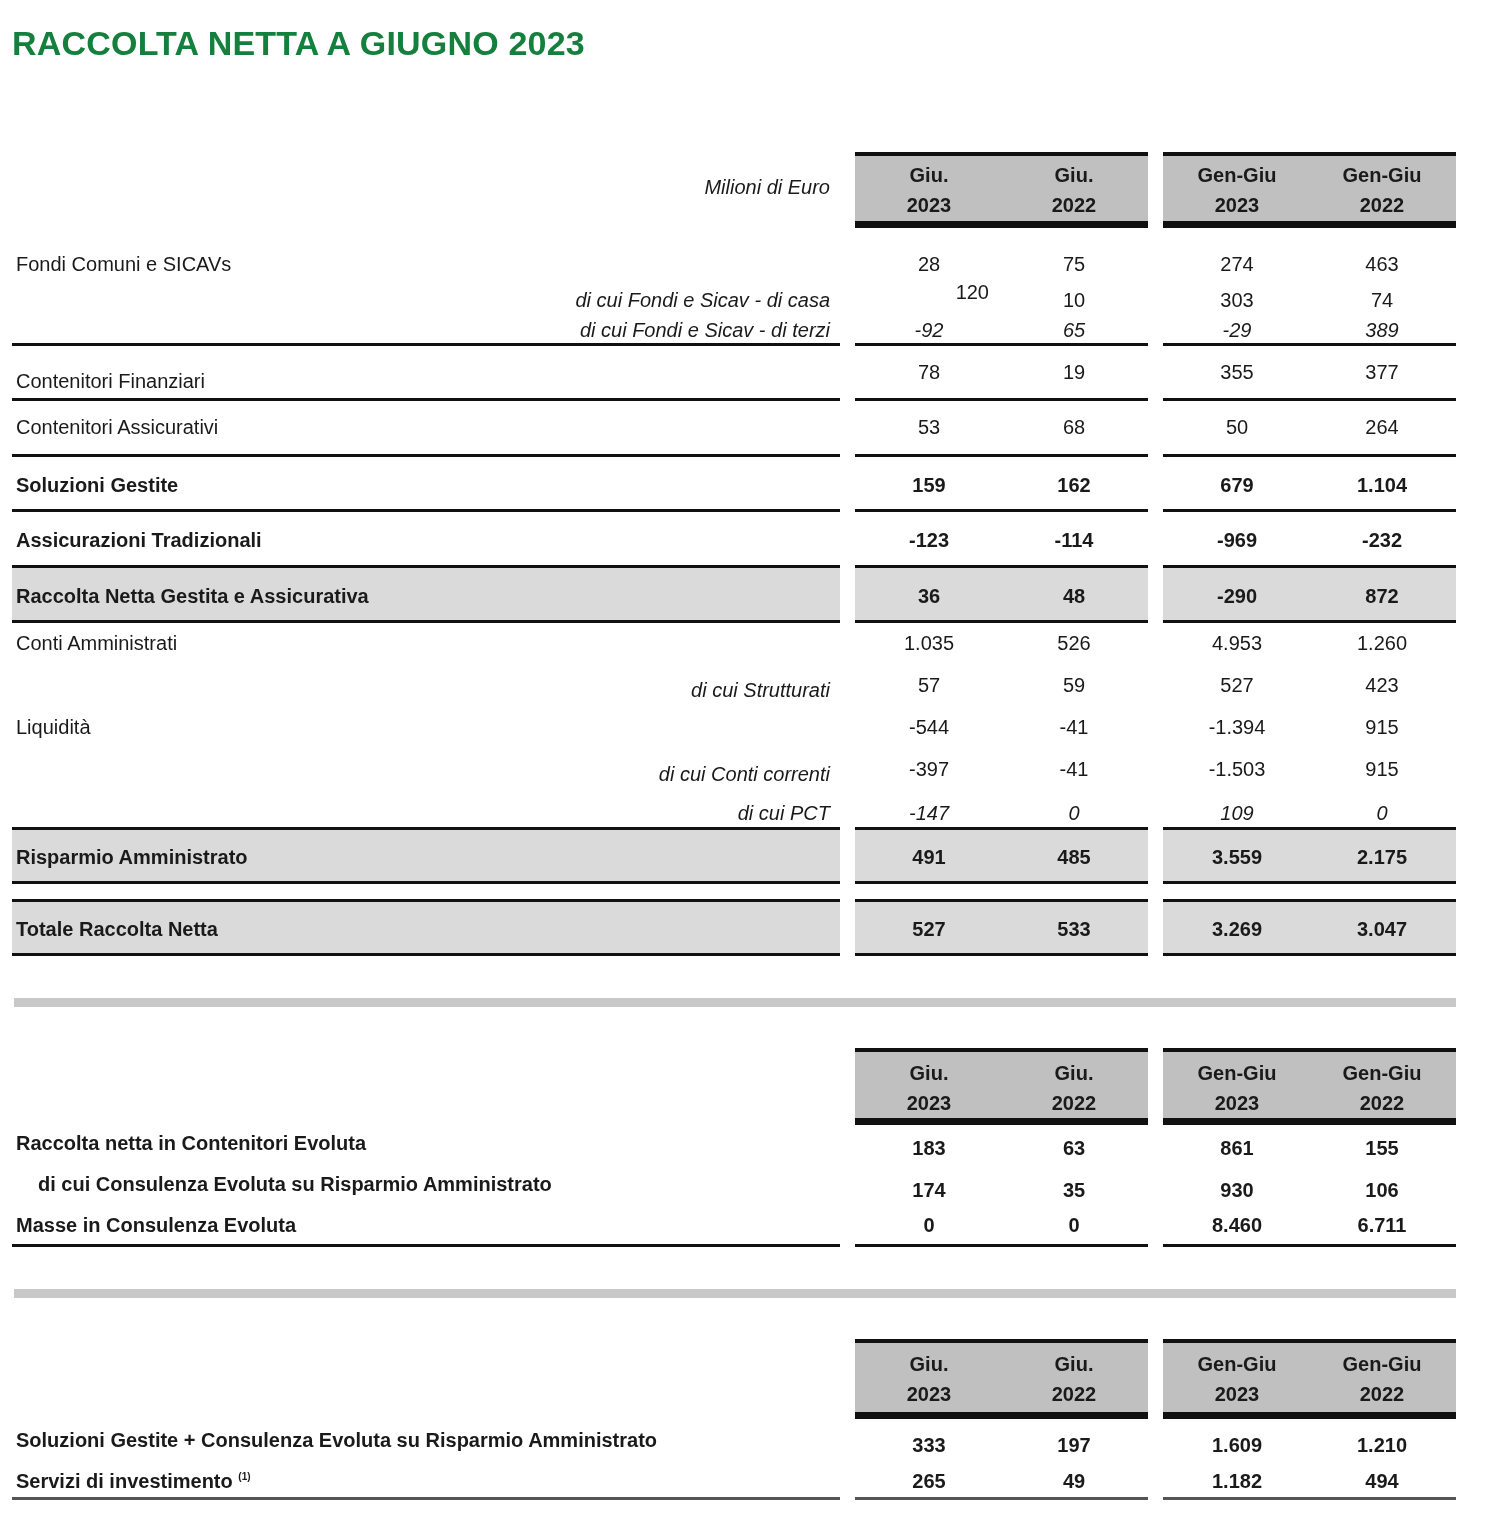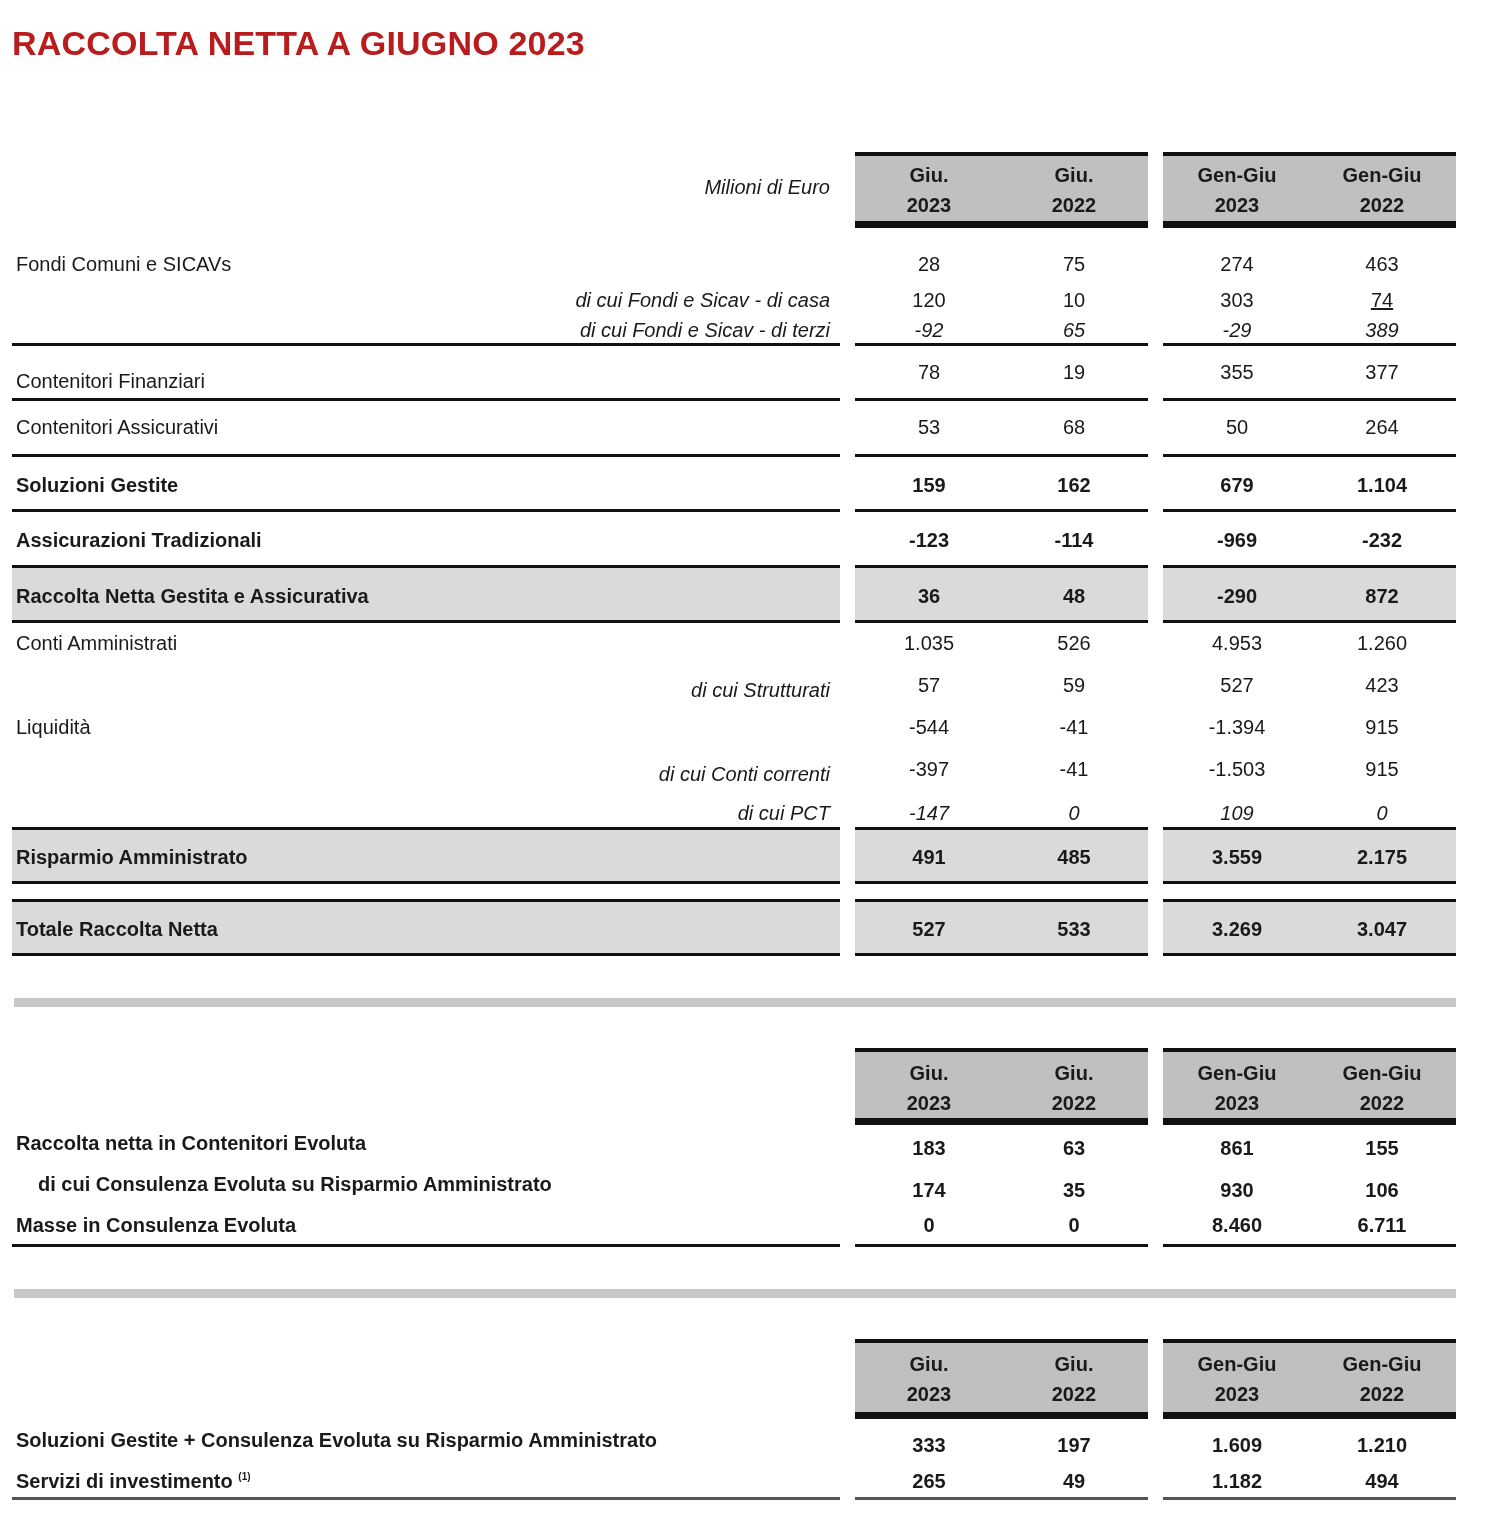--- a/index.html
+++ b/index.html
@@ -1,17 +1,17 @@
 <!DOCTYPE html>
 <html><head>
   <meta charset="utf-8">
   <style>
     html, body { margin: 0; padding: 0; background: #ffffff; }
     body { width: 1500px; height: 1525px; position: relative; font-family: "Liberation Sans", sans-serif; color: #1a1a1a; overflow: hidden; }
-    .title { position: absolute; left: 12px; top: 24px; font-size: 34px; font-weight: bold; color: #b91c1c; letter-spacing: 0.2px; }
+    .title { position: absolute; left: 12px; top: 24px; font-size: 34px; font-weight: bold; color: #15803d; letter-spacing: 0.2px; }
     .lbl { position: absolute; left: 16px; font-size: 20px; white-space: nowrap; }
     .lbl.bold { font-weight: bold; }
     .lbl.sub { left: auto; right: 670px; font-style: italic; font-size: 20px; }
     .num { position: absolute; width: 120px; text-align: center; font-size: 20px; }
     .num.bold { font-weight: bold; }
     .num.ital { font-style: italic; }
     .c1 { left: 869px; } .c2 { left: 1014px; } .c3 { left: 1177px; } .c4 { left: 1322px; }
 
     .hdr { position: absolute; background: #c0c0c0; border-top: 4px solid #111; border-bottom: 7px solid #111; box-sizing: border-box; }
     .hdrA { left: 855px; width: 293px; }
@@ -70,24 +70,24 @@
 <div>
   <div class="lbl" style="top:253px;">Fondi Comuni e SICAVs</div>
   <div class="num c1" style="top:253px;">28</div>
   <div class="num c2" style="top:253px;">75</div>
   <div class="num c3" style="top:253px;">274</div>
   <div class="num c4" style="top:253px;">463</div>
 </div>
 
 <div>
   <div class="lbl sub" style="top:289px;">di cui Fondi e Sicav  -  di casa</div>
-  <div class="num c1" style="top:289px;">120</div>
+  <div class="num c1" style="top:281px;text-align:right;">120</div>
   <div class="num c2" style="top:289px;">10</div>
   <div class="num c3" style="top:289px;">303</div>
-  <div class="num c4" style="top:289px;text-decoration:underline;">74</div>
+  <div class="num c4" style="top:289px;">74</div>
 </div>
 
 <div>
   <div class="lbl sub" style="top:319px;">di cui Fondi e Sicav  -  di terzi</div>
   <div class="num c1 ital" style="top:319px;">-92</div>
   <div class="num c2 ital" style="top:319px;">65</div>
   <div class="num c3 ital" style="top:319px;">-29</div>
   <div class="num c4 ital" style="top:319px;">389</div>
 </div>
 <div class="line lA" style="top:343px;"></div>

